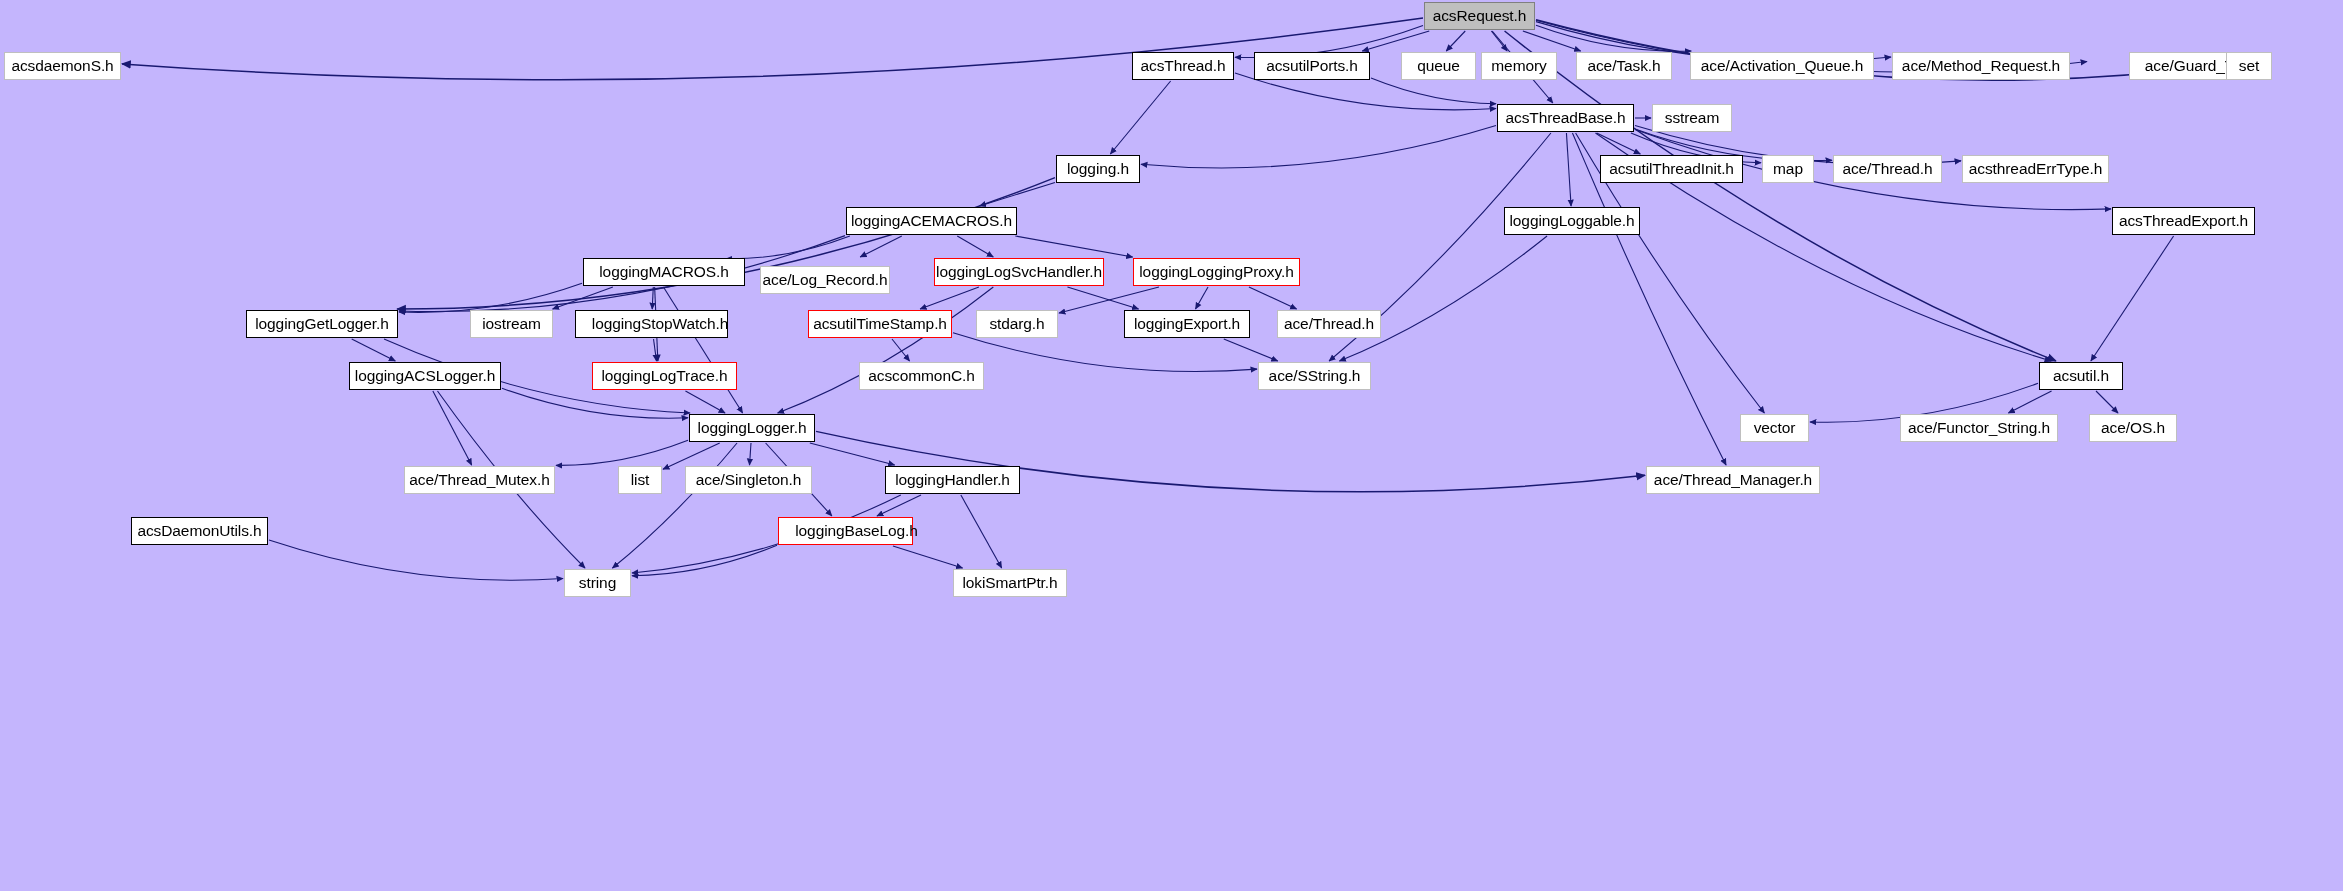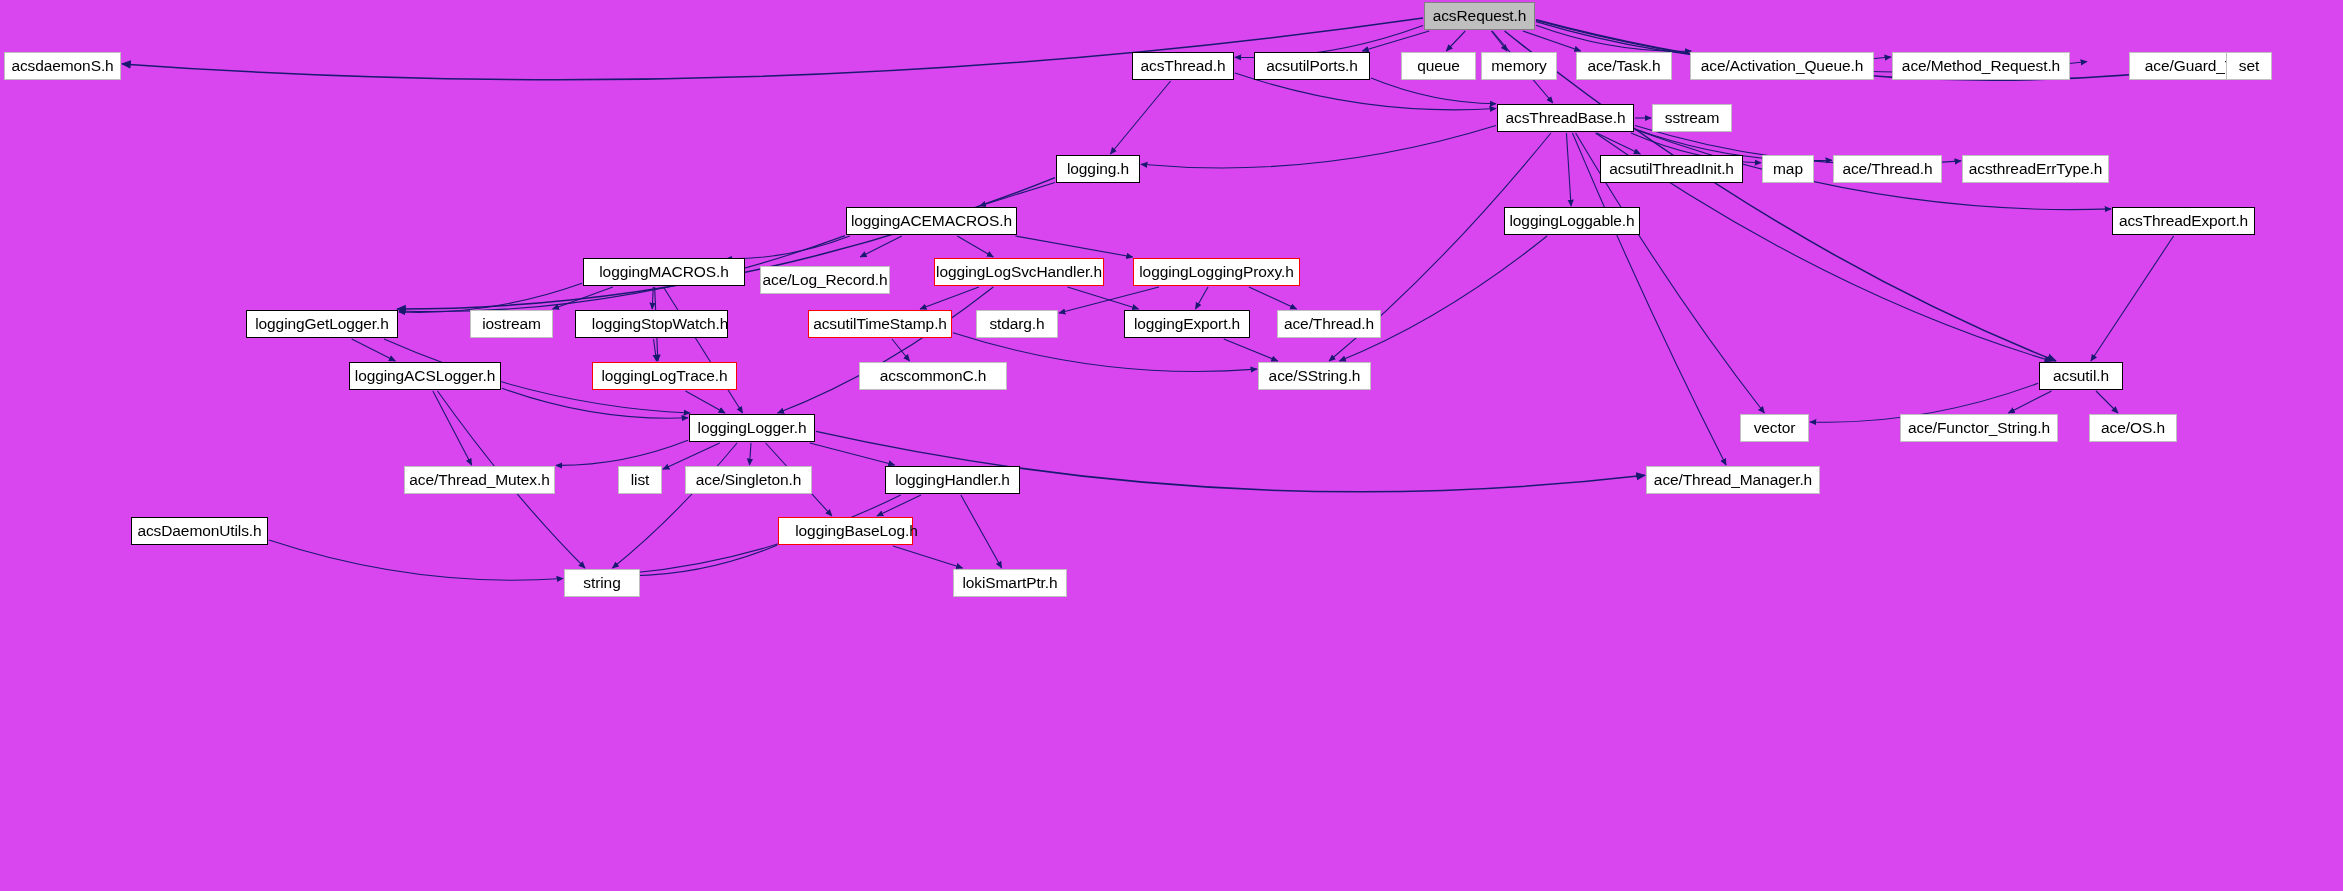--- a/index.html
+++ b/index.html
@@ -4,21 +4,21 @@
 <style>
   html, body {
     margin: 0;
     padding: 0;
     background: #ffffff;
   }
   #graph-root {
     position: relative;
     width: 2343px;
     height: 891px;
-    background: #d946ef;
+    background: #c4b5fd;
     font-family: "Liberation Sans", sans-serif;
     overflow: hidden;
   }
   #edge-layer {
     position: absolute;
     left: 0;
     top: 0;
     width: 2343px;
     height: 891px;
     pointer-events: none;
@@ -223,21 +223,21 @@
       </div>
       <div class="node " style="left: 1277px; top: 310px; width: 104px;">
         <span class="node-label">ace/Thread.h</span>
       </div>
       <div class="node solid" style="left: 349px; top: 362px; width: 152px;">
         <span class="node-label">loggingACSLogger.h</span>
       </div>
       <div class="node red" style="left: 592px; top: 362px; width: 145px;">
         <span class="node-label">loggingLogTrace.h</span>
       </div>
-      <div class="node " style="left: 859px; top: 362px; width: 148px;">
+      <div class="node " style="left: 859px; top: 362px; width: 125px;">
         <span class="node-label">acscommonC.h</span>
       </div>
       <div class="node " style="left: 1258px; top: 362px; width: 113px;">
         <span class="node-label">ace/SString.h</span>
       </div>
       <div class="node solid" style="left: 2039px; top: 362px; width: 84px;">
         <span class="node-label">acsutil.h</span>
       </div>
       <div class="node solid" style="left: 689px; top: 414px; width: 126px;">
         <span class="node-label">loggingLogger.h</span>
@@ -265,20 +265,20 @@
       </div>
       <div class="node " style="left: 1646px; top: 466px; width: 174px;">
         <span class="node-label">ace/Thread_Manager.h</span>
       </div>
       <div class="node solid" style="left: 131px; top: 517px; width: 137px;">
         <span class="node-label">acsDaemonUtils.h</span>
       </div>
       <div class="node red" style="left: 778px; top: 517px; width: 135px; padding-left: 22px;">
         <span class="node-label">loggingBaseLog.h</span>
       </div>
-      <div class="node " style="left: 564px; top: 569px; width: 76px;">
+      <div class="node " style="left: 564px; top: 569px; width: 67px;">
         <span class="node-label">string</span>
       </div>
       <div class="node " style="left: 953px; top: 569px; width: 114px;">
         <span class="node-label">lokiSmartPtr.h</span>
       </div>
     </div>
 </div>
 
 </body></html>

